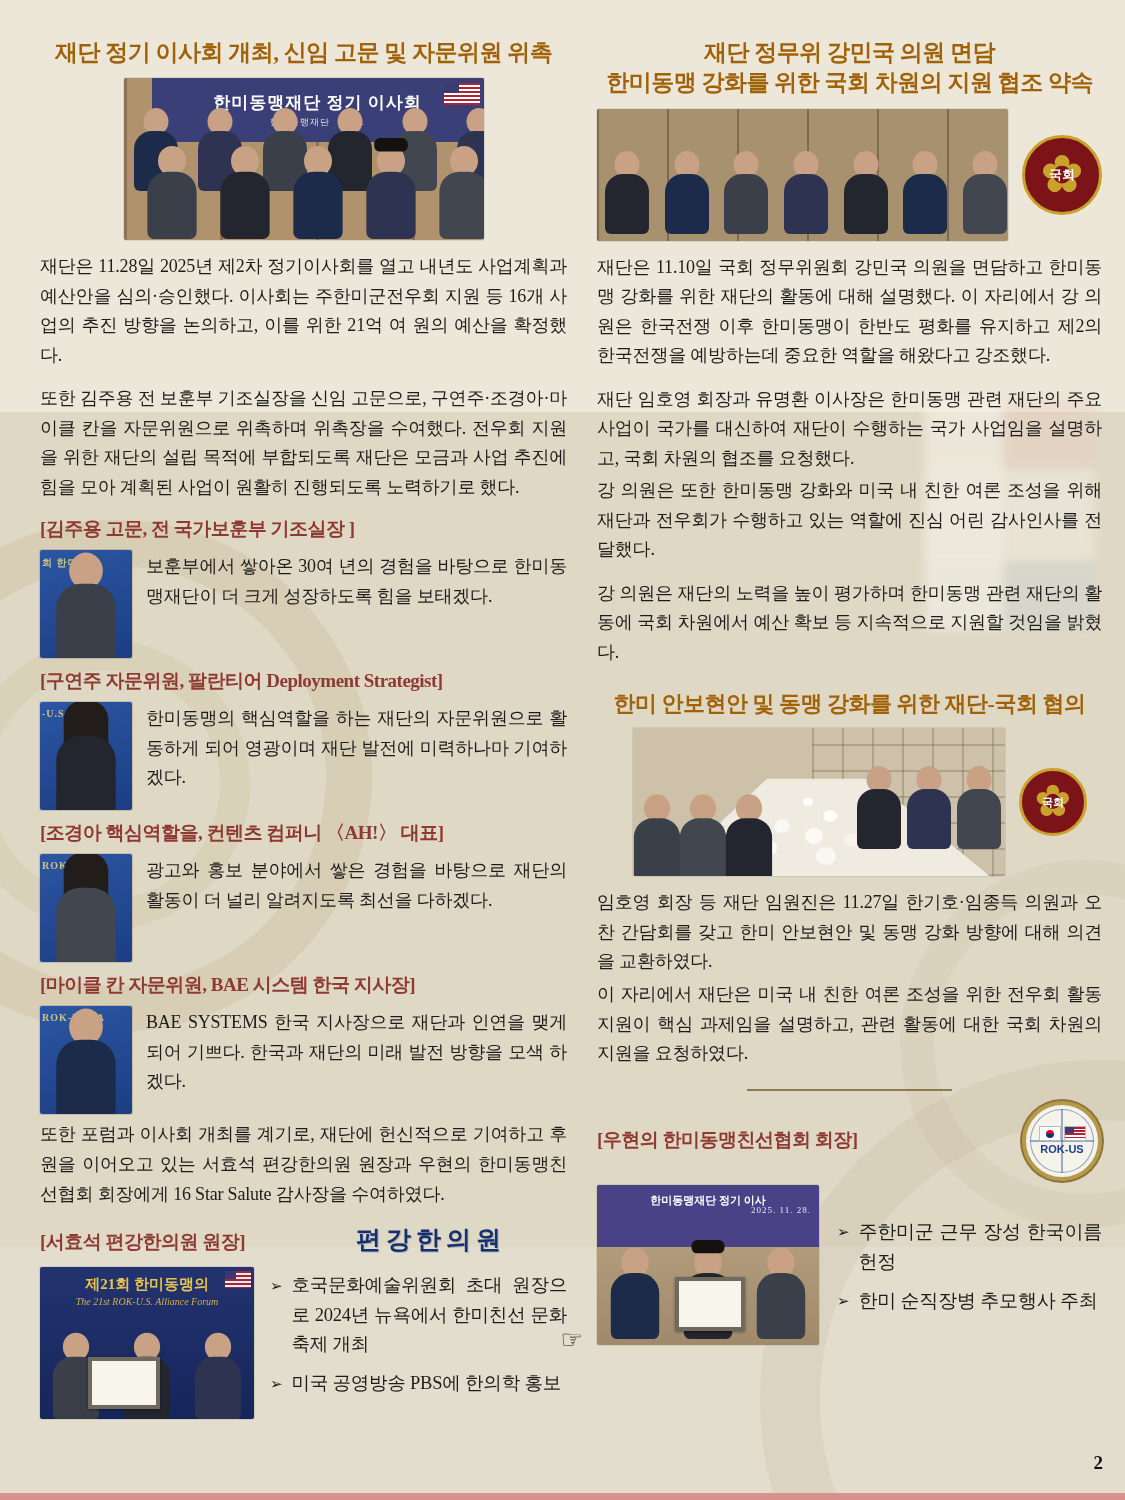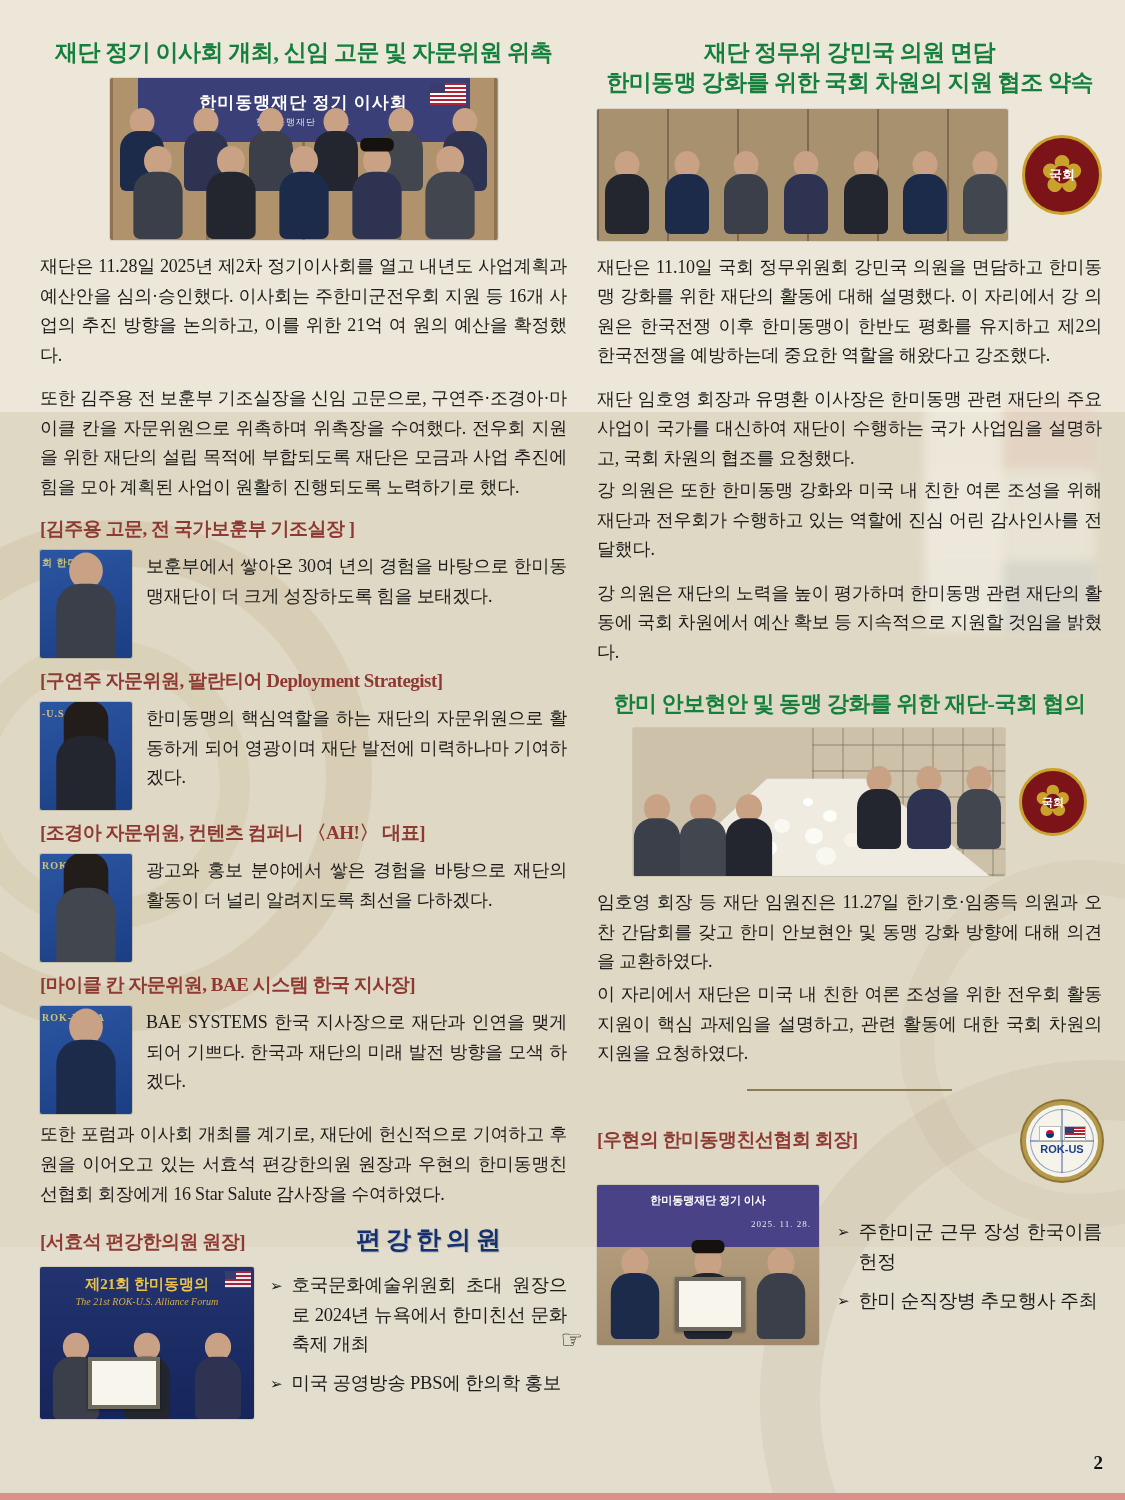--- a/index.html
+++ b/index.html
@@ -22,21 +22,21 @@
       linear-gradient(90deg,rgba(250,247,238,.9) 0 46%,rgba(233,224,205,.0) 46%),
       linear-gradient(180deg,rgba(236,200,188,.55) 0 30%,rgba(244,240,230,.8) 30% 70%,rgba(196,207,219,.5) 70%);
   }
 
   .cols{position:absolute;left:40px;top:34px;width:1062px;display:flex;gap:30px;}
   .col-left{width:527px;flex:0 0 527px;}
   .col-right{width:505px;flex:0 0 505px;}
 
   h2.title{
     margin:4px 0 10px 0;text-align:center;
-    font-size:23px;line-height:1.32;font-weight:700;color:#15803d;letter-spacing:-0.5px;
+    font-size:23px;line-height:1.32;font-weight:700;color:#a16207;letter-spacing:-0.5px;
   }
   h2.title.small{font-size:22px;margin-top:22px;}
   h3.red{
     margin:10px 0 8px 0;font-size:19px;font-weight:700;color:#8e3a33;letter-spacing:-0.5px;
   }
   p.body{
     margin:0 0 14px 0;font-size:18px;line-height:1.64;text-align:justify;letter-spacing:-0.2px;
   }
   p.tight{margin-bottom:3px;}
 
@@ -51,21 +51,21 @@
   .figure.n3::after{background:#3a3f49;}
   .figure.n4::after{background:#1c2b4a;}
   .figure.n5::after{background:#41464f;}
   .figure .hair{position:absolute;top:-3px;left:50%;transform:translateX(-50%);
     width:33px;height:50px;border-radius:14px;background:#221d1a;z-index:-0;}
   .figure .hat{position:absolute;top:-7px;left:50%;transform:translateX(-50%);
     width:30px;height:12px;border-radius:5px;background:#14110f;}
   .cert{position:absolute;background:#f7f5ec;border:4px solid #6f6a5c;box-shadow:0 1px 3px rgba(0,0,0,.4);}
 
   
-  .photo-board{width:388px;height:162px;margin:0 auto 12px auto;
+  .photo-board{width:360px;height:162px;margin:0 auto 12px auto;
     background:repeating-linear-gradient(90deg,#8d7254 0 3px,#b0926c 3px 96px),linear-gradient(#b79a74,#9a7c59);}
   .pb-banner{position:absolute;left:28px;top:0;width:332px;height:64px;background:#3a3f77;
     display:flex;flex-direction:column;align-items:center;justify-content:center;gap:2px;}
   .pb-banner .t{color:#fff;font-weight:700;font-size:17px;letter-spacing:1px;white-space:nowrap;}
   .pb-banner .s{color:rgba(255,255,255,.85);font-size:9px;letter-spacing:1px;white-space:nowrap;}
   .usflag{position:absolute;right:4px;top:5px;width:36px;height:22px;
     background:repeating-linear-gradient(180deg,#b22234 0 2px,#fff 2px 4px);}
   .usflag::after{content:"";position:absolute;left:0;top:0;width:15px;height:10px;background:#3c3b6e;}
   .pb-row1{position:absolute;left:10px;top:30px;width:368px;display:flex;justify-content:space-between;}
   .pb-row1 .figure{height:70px;}
@@ -102,21 +102,21 @@
   .pf-row .figure{height:86px;transform:scale(1.05);transform-origin:bottom center;}
   .photo-forum .cert{left:48px;bottom:10px;width:64px;height:44px;}
   .pf-flag{position:absolute;right:3px;top:4px;width:26px;height:17px;opacity:.9;
     background:repeating-linear-gradient(180deg,#b22234 0 2px,#fff 2px 4px);}
   .pf-flag::after{content:"";position:absolute;left:0;top:0;width:11px;height:8px;background:#3c3b6e;}
 
   
   .photo-ceremony{width:222px;height:160px;flex:0 0 222px;background:linear-gradient(#bba685,#a08a6b);}
   .pc-banner{position:absolute;left:0;top:0;width:100%;height:62px;background:#4a4287;}
   .pc-title{margin:8px 2px 0 2px;text-align:center;color:#ffffff;font-weight:700;font-size:11px;white-space:nowrap;overflow:hidden;}
-  .pc-date{position:absolute;right:8px;top:34px;color:#e8e6f2;font-size:9px;letter-spacing:1px;}
+  .pc-date{position:absolute;right:8px;top:20px;color:#e8e6f2;font-size:9px;letter-spacing:1px;}
   .pc-row{position:absolute;left:16px;bottom:-4px;width:190px;display:flex;justify-content:space-between;}
   .pc-row .figure{height:92px;transform:scale(1.1);transform-origin:bottom center;}
   .photo-ceremony .cert{left:78px;bottom:14px;width:62px;height:46px;}
 
   
   .advisor-row{display:flex;gap:14px;margin-bottom:6px;}
   .advisor-photo{position:relative;width:92px;height:108px;flex:0 0 92px;overflow:hidden;border-radius:2px;
     background:linear-gradient(160deg,#2c56a2,#1b3e84);box-shadow:0 0 0 1px rgba(0,0,0,.12);}
   .advisor-photo .overlay{position:absolute;left:2px;top:6px;color:rgba(255,228,120,.75);
     font-size:10px;font-weight:700;letter-spacing:1px;white-space:nowrap;}
@@ -233,21 +233,21 @@
       <div class="advisor-row">
         <div class="advisor-photo">
           <span class="overlay">-U.S. Alli</span>
           <div class="figure">
               <span class="hair"></span>
             </div>
         </div>
         <p class="advisor-quote">한미동맹의 핵심역할을 하는 재단의 자문위원으로 활동하게 되어 영광이며 재단 발전에 미력하나마 기여하겠다.</p>
       </div>
 
-      <h3 class="red">[조경아 자문위원, 컨텐츠 컴퍼니 〈AH!〉 대표]</h3>
+      <h3 class="red">[조경아 핵심역할을, 컨텐츠 컴퍼니 〈AH!〉 대표]</h3>
       <div class="advisor-row">
         <div class="advisor-photo">
           <span class="overlay">ROK-U.S. A</span>
           <div class="figure n5">
               <span class="hair"></span>
             </div>
         </div>
         <p class="advisor-quote">광고와 홍보 분야에서 쌓은 경험을 바탕으로 재단의 활동이 더 널리 알려지도록 최선을 다하겠다.</p>
       </div>
 

